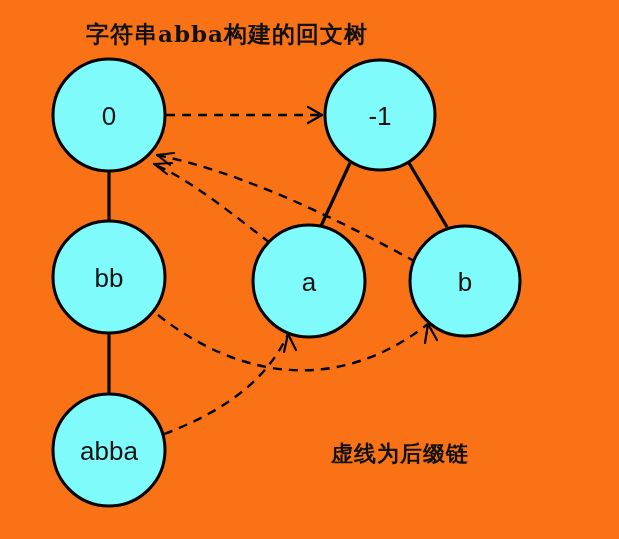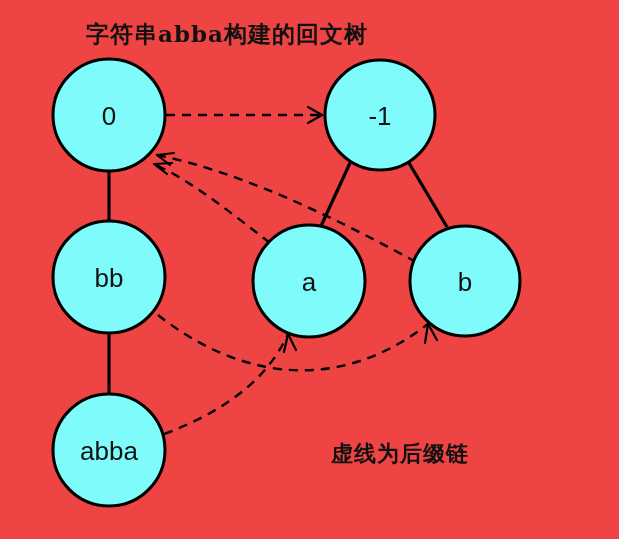--- a/index.html
+++ b/index.html
@@ -10,21 +10,21 @@
   body {
     width: 619px;
     height: 539px;
     font-family: "Liberation Sans", sans-serif;
     overflow: hidden;
   }
   #canvas {
     position: relative;
     width: 619px;
     height: 539px;
-    background: #ef4444;
+    background: #f97316;
   }
   #diagram-svg {
     position: absolute;
     left: 0;
     top: 0;
     width: 619px;
     height: 539px;
   }
   .node-circle {
     fill: #7ffbfb;

